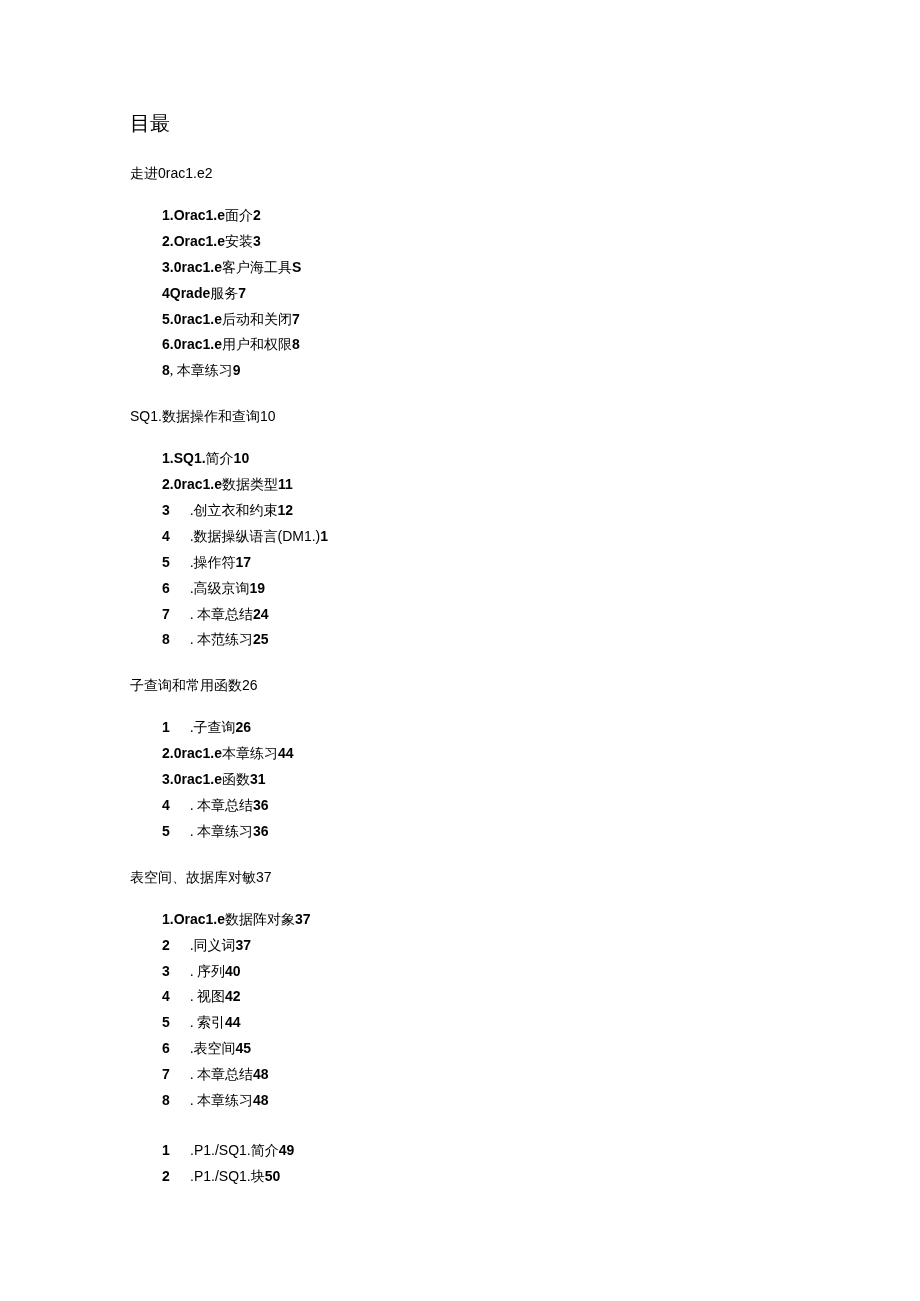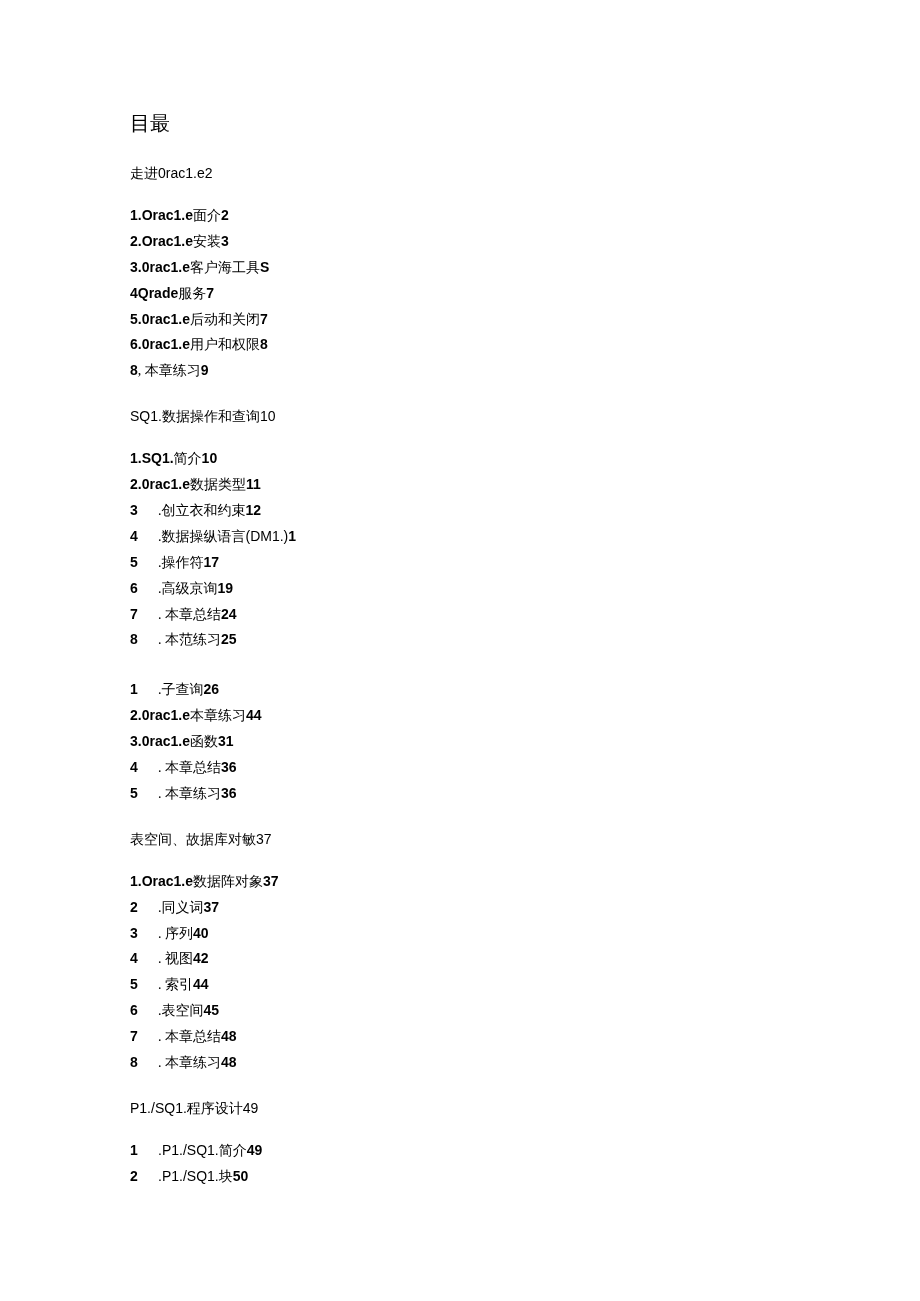--- a/index.html
+++ b/index.html
@@ -21,20 +21,21 @@
     }
     .section {
       font-size: 14px;
       margin-bottom: 20px;
     }
     .bold {
       font-weight: normal;
       font-family: Arial, sans-serif;
     }
     .items {
+      margin-left: 32px;
       margin-bottom: 24px;
     }
     .item {
       font-size: 14px;
       line-height: 1.85;
     }
     .item .num {
       font-weight: bold;
       font-family: Arial, sans-serif;
     }
@@ -76,36 +77,36 @@
     <div class="items">
       <div class="item"><span class="num">1.SQ1.</span><span class="txt">简介</span><span class="page">10</span></div>
       <div class="item"><span class="num">2.0rac1.e</span><span class="txt">数据类型</span><span class="page">11</span></div>
       <div class="item"><span class="numwide">3</span><span class="sp"></span><span class="txt">.创立衣和约束</span><span class="page">12</span></div>
       <div class="item"><span class="numwide">4</span><span class="sp"></span><span class="txt">.数据操纵语言</span><span class="bold">(DM1.)</span><span class="page">1</span></div>
       <div class="item"><span class="numwide">5</span><span class="sp"></span><span class="txt">.操作符</span><span class="page">17</span></div>
       <div class="item"><span class="numwide">6</span><span class="sp"></span><span class="txt">.高级京询</span><span class="page">19</span></div>
       <div class="item"><span class="numwide">7</span><span class="sp"></span><span class="txt">. 本章总结</span><span class="page">24</span></div>
       <div class="item"><span class="numwide">8</span><span class="sp"></span><span class="txt">. 本范练习</span><span class="page">25</span></div>
     </div>
+    <div class="section"><span class="txt">子查询和常用函数</span><span class="bold">26</span></div>
     <div class="items">
       <div class="item"><span class="numwide">1</span><span class="sp"></span><span class="txt">.子查询</span><span class="page">26</span></div>
       <div class="item"><span class="num">2.0rac1.e</span><span class="txt">本章练习</span><span class="page">44</span></div>
       <div class="item"><span class="num">3.0rac1.e</span><span class="txt">函数</span><span class="page">31</span></div>
       <div class="item"><span class="numwide">4</span><span class="sp"></span><span class="txt">. 本章总结</span><span class="page">36</span></div>
       <div class="item"><span class="numwide">5</span><span class="sp"></span><span class="txt">. 本章练习</span><span class="page">36</span></div>
     </div>
     <div class="section"><span class="txt">表空间、故据库对敏</span><span class="bold">37</span></div>
     <div class="items">
       <div class="item"><span class="num">1.Orac1.e</span><span class="txt">数据阵对象</span><span class="page">37</span></div>
       <div class="item"><span class="numwide">2</span><span class="sp"></span><span class="txt">.同义词</span><span class="page">37</span></div>
       <div class="item"><span class="numwide">3</span><span class="sp"></span><span class="txt">. 序列</span><span class="page">40</span></div>
       <div class="item"><span class="numwide">4</span><span class="sp"></span><span class="txt">. 视图</span><span class="page">42</span></div>
       <div class="item"><span class="numwide">5</span><span class="sp"></span><span class="txt">. 索引</span><span class="page">44</span></div>
       <div class="item"><span class="numwide">6</span><span class="sp"></span><span class="txt">.表空间</span><span class="page">45</span></div>
       <div class="item"><span class="numwide">7</span><span class="sp"></span><span class="txt">. 本章总结</span><span class="page">48</span></div>
       <div class="item"><span class="numwide">8</span><span class="sp"></span><span class="txt">. 本章练习</span><span class="page">48</span></div>
     </div>
-    <div class="section"><span class="bold">P1./SQ1.</span><span class="txt">程序设计</span><span class="bold">49</span></div>
     <div class="items">
       <div class="item"><span class="numwide">1</span><span class="sp"></span><span class="bold">.P1./SQ1.</span><span class="txt">简介</span><span class="page">49</span></div>
       <div class="item"><span class="numwide">2</span><span class="sp"></span><span class="bold">.P1./SQ1.</span><span class="txt">块</span><span class="page">50</span></div>
     </div>
   </div>
 
 </body></html>

